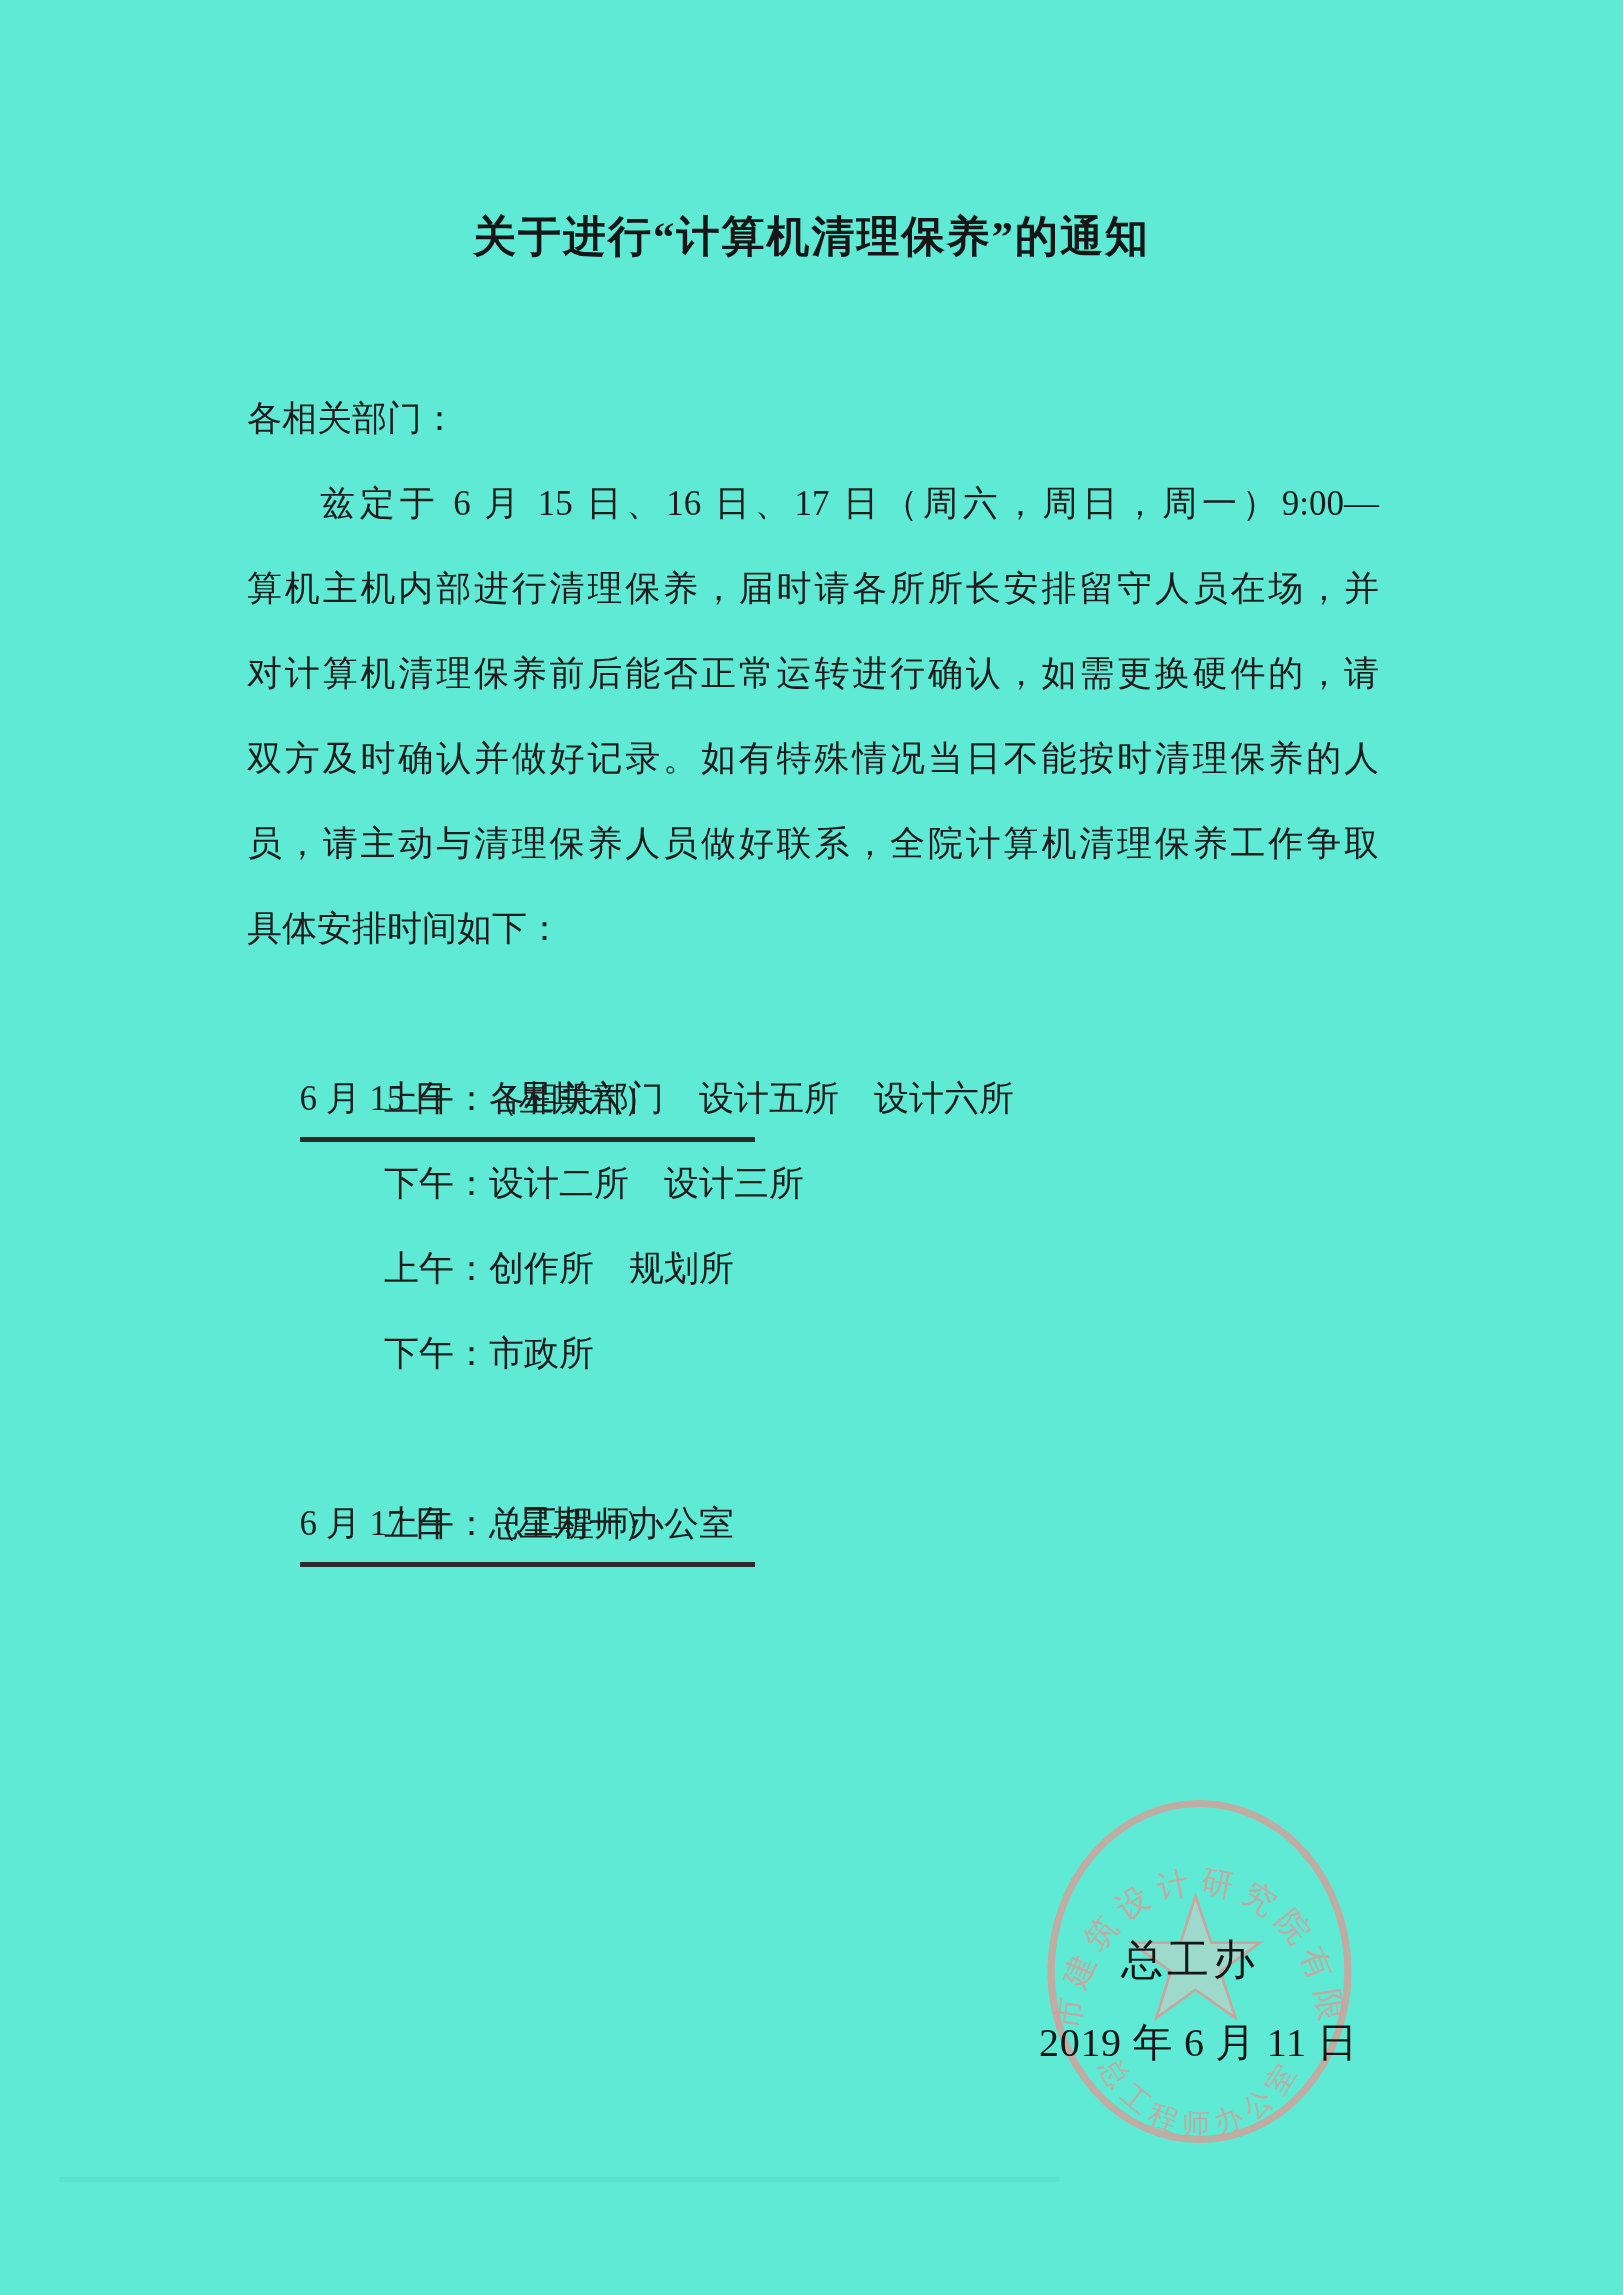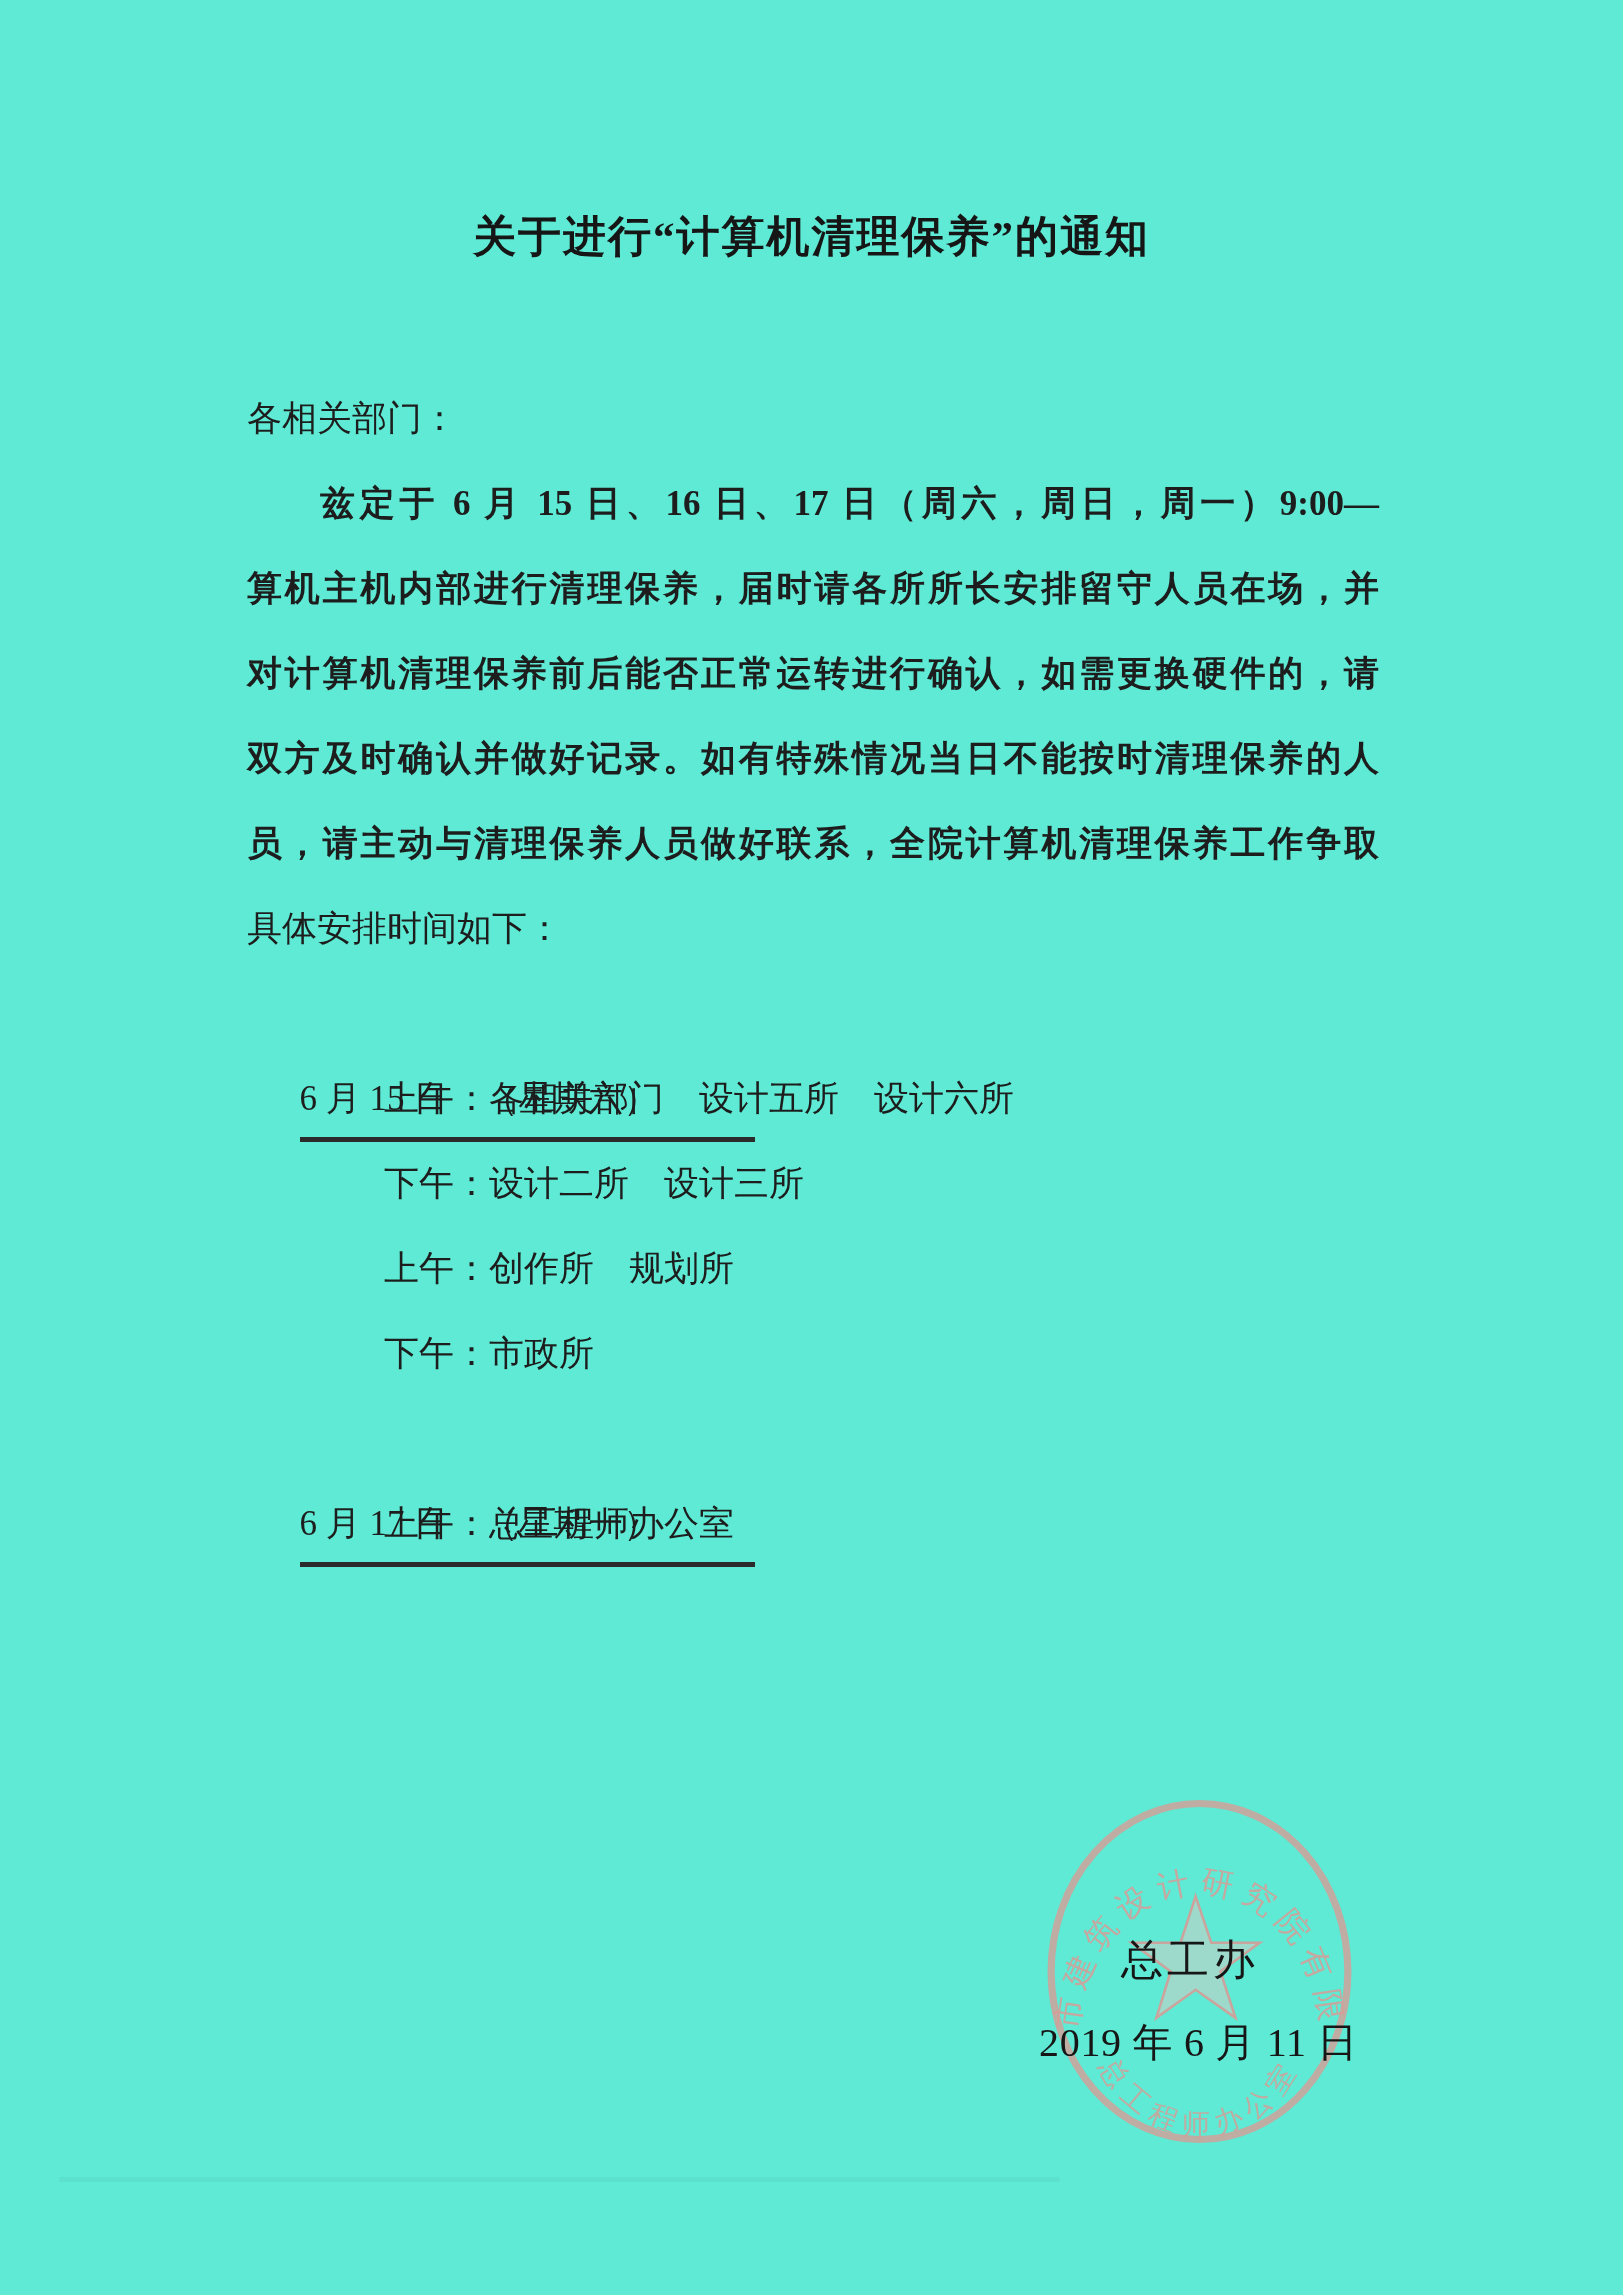--- a/index.html
+++ b/index.html
@@ -24,21 +24,21 @@
     position:absolute;
     left:247px;top:376px;
     width:1132px;
     font-size:35px;
   }
   .line{
     height:85px;
     line-height:85px;
     white-space:pre-wrap;
   }
-  .j{ text-align:justify; text-align-last:justify;font-weight:bold; }
+  .j{ text-align:justify; text-align-last:justify; }
   .indent{ text-indent:73px; }
   .date-header{ font-weight:normal; }
   .date-header .u{
     display:inline-block;
     min-width:455px;
     height:76px;
     line-height:76px;
     border-bottom:5.2px solid #2b2b2b;
   }
   .sched-item{ padding-left:137px; }

